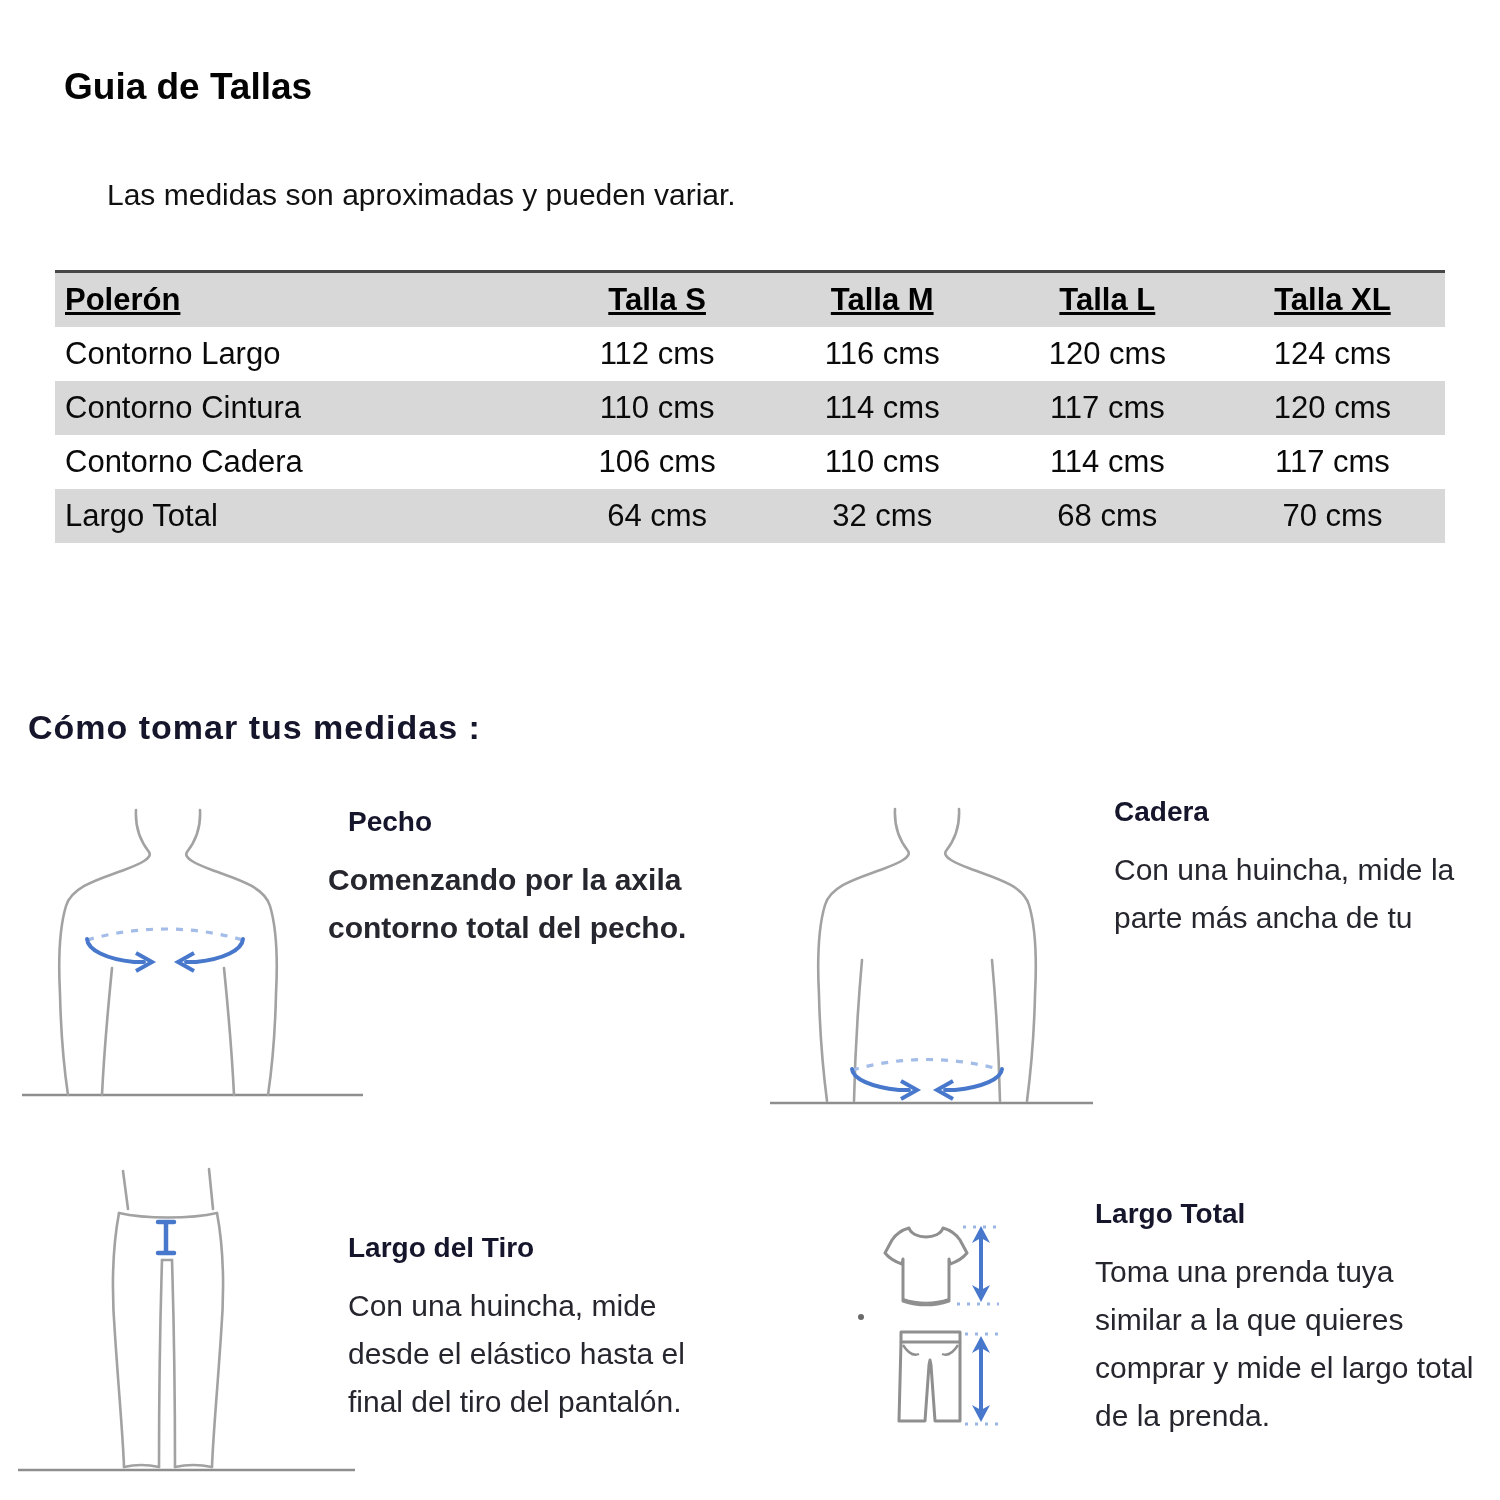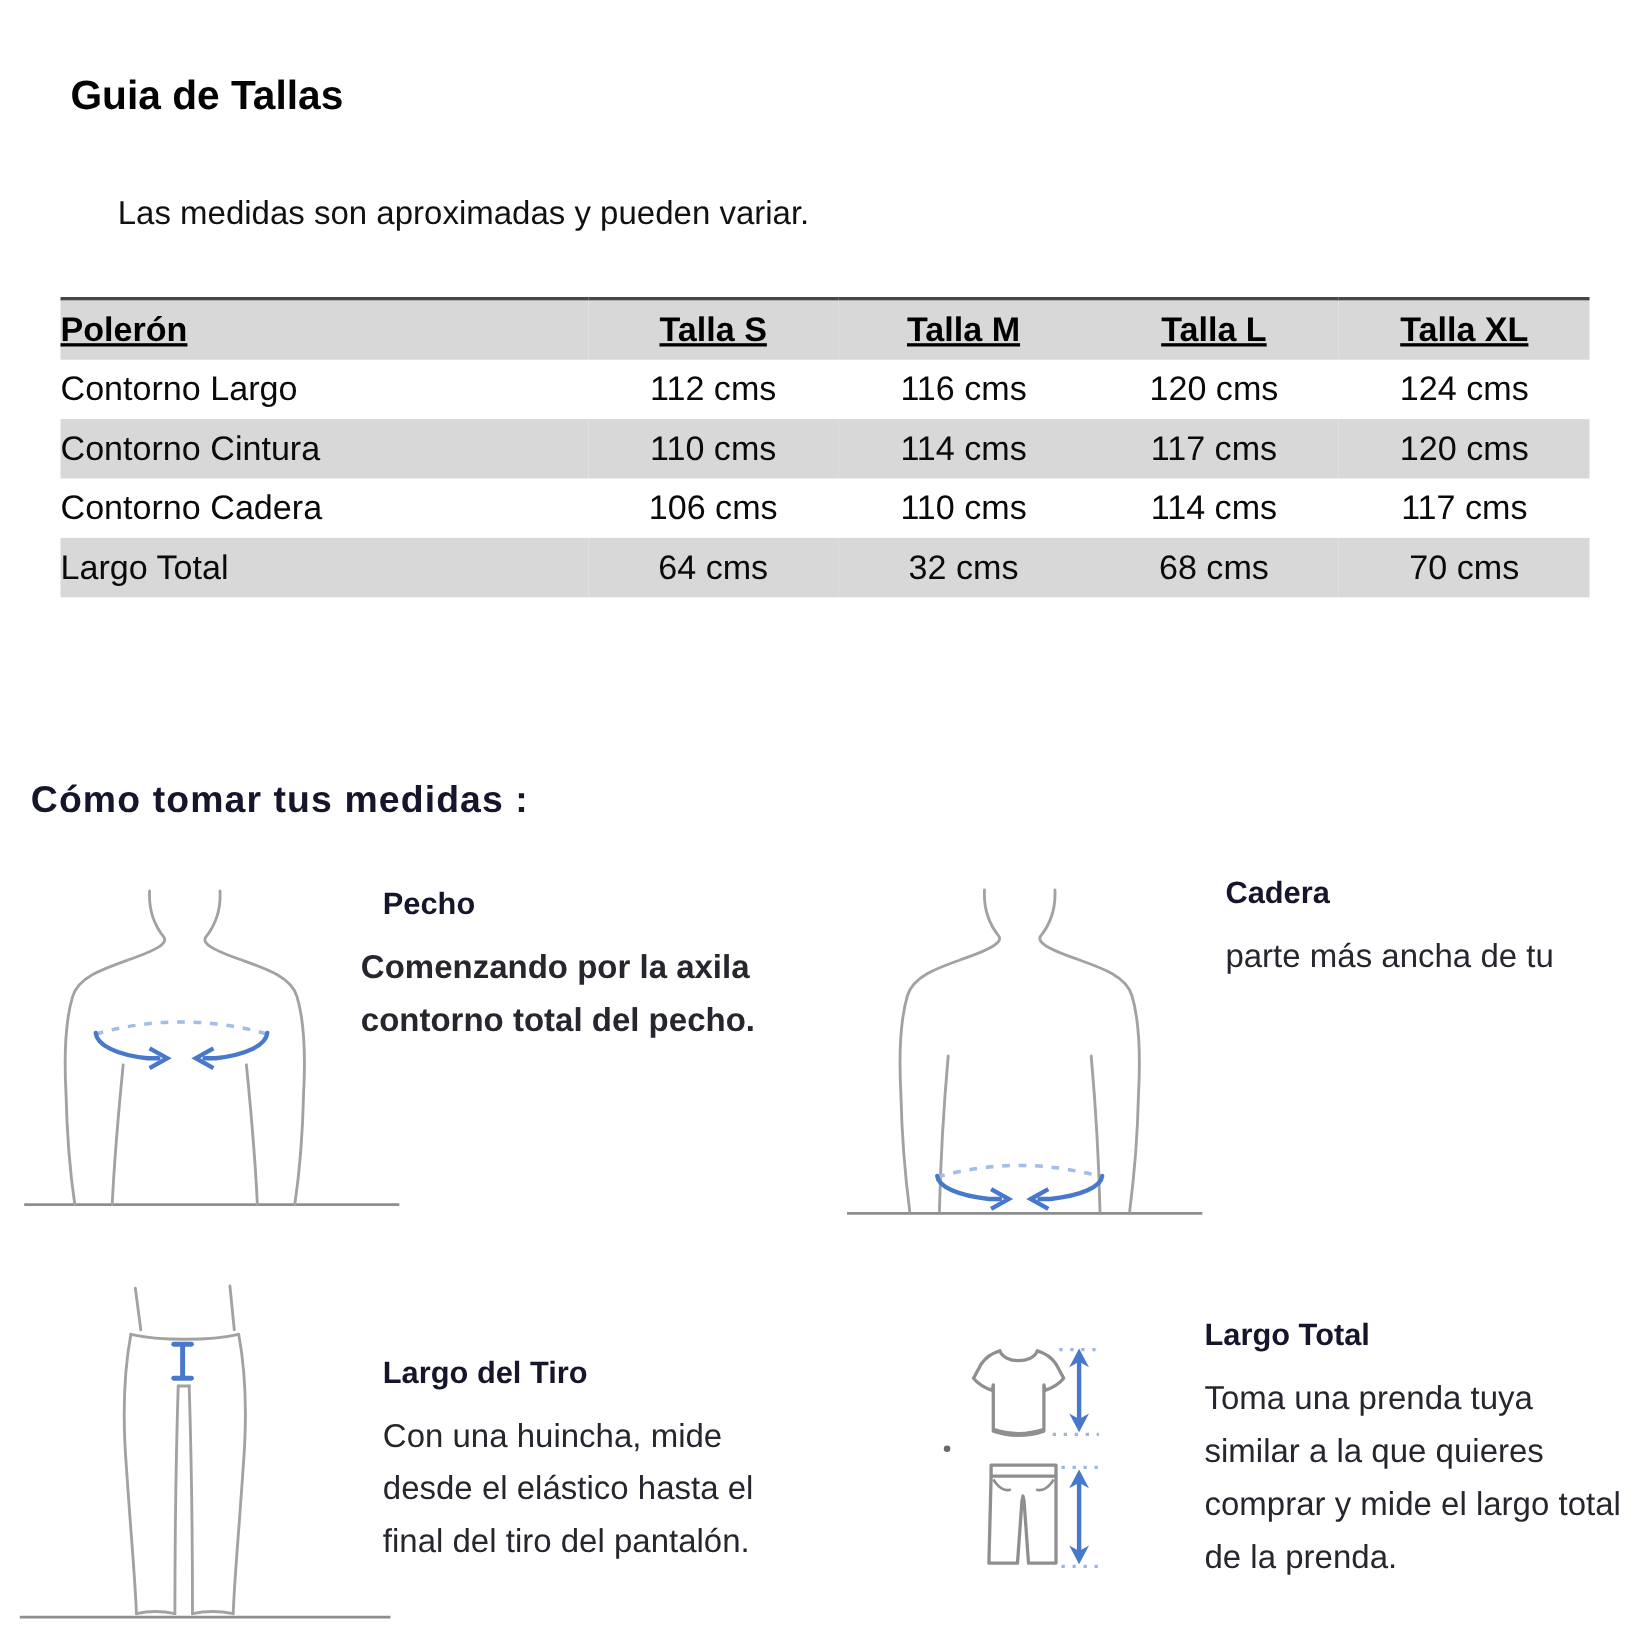--- a/index.html
+++ b/index.html
@@ -11,21 +11,21 @@
   .title { position:absolute; left:64px; top:66px; font-size:37px; font-weight:bold; color:#040404; }
   .subtitle { position:absolute; left:63px; top:178px; font-size:30px; color:#111;margin-left:44px; }
 
   .size-table {
     position:absolute; left:55px; top:270px; width:1390px;
     border-collapse:collapse; border-top:3px solid #474747;
     font-size:31px; table-layout:fixed;
   }
   .size-table th, .size-table td { height:54px; padding:0; }
   .size-table th { font-weight:bold; text-decoration:underline; text-align:center; }
-  .size-table th.col-label, .size-table td.col-label { text-align:left; width:34.5%; }
+  .size-table th.col-label, .size-table td.col-label { text-align:left; padding-left:10px; width:34.5%; }
   .size-table thead tr { background:#d8d8d8; }
   .size-table tbody tr.stripe { background:#d8d8d8; }
   .size-table td { text-align:center; color:#0a0a0a; }
 
   .how-heading { position:absolute; left:28px; top:708px; font-size:34px; font-weight:bold; color:#15152b; letter-spacing:1px; }
 
   .sec-title { position:absolute; font-size:28px; font-weight:bold; color:#15152b; }
   .sec-text  { position:absolute; font-size:30px; color:#26262e; line-height:48px; }
 
   #pecho-heading { left:348px; top:806px; }
@@ -182,20 +182,21 @@
   <div class="stray-dot"></div>
 
   <div class="sec-title" id="pecho-heading">Pecho</div>
   <div class="sec-text" id="pecho-text">
     <div>Comenzando por la axila</div>
     <div>contorno total del pecho.</div>
   </div>
 
   <div class="sec-title" id="cadera-heading">Cadera</div>
   <div class="sec-text" id="cadera-text">
+    <div>Con una huincha, mide la</div>
     <div>parte más ancha de tu</div>
   </div>
 
   <div class="sec-title" id="tiro-heading">Largo del Tiro</div>
   <div class="sec-text" id="tiro-text">
     <div>Con una huincha, mide</div>
     <div>desde el elástico hasta el</div>
     <div>final del tiro del pantalón.</div>
   </div>
 

